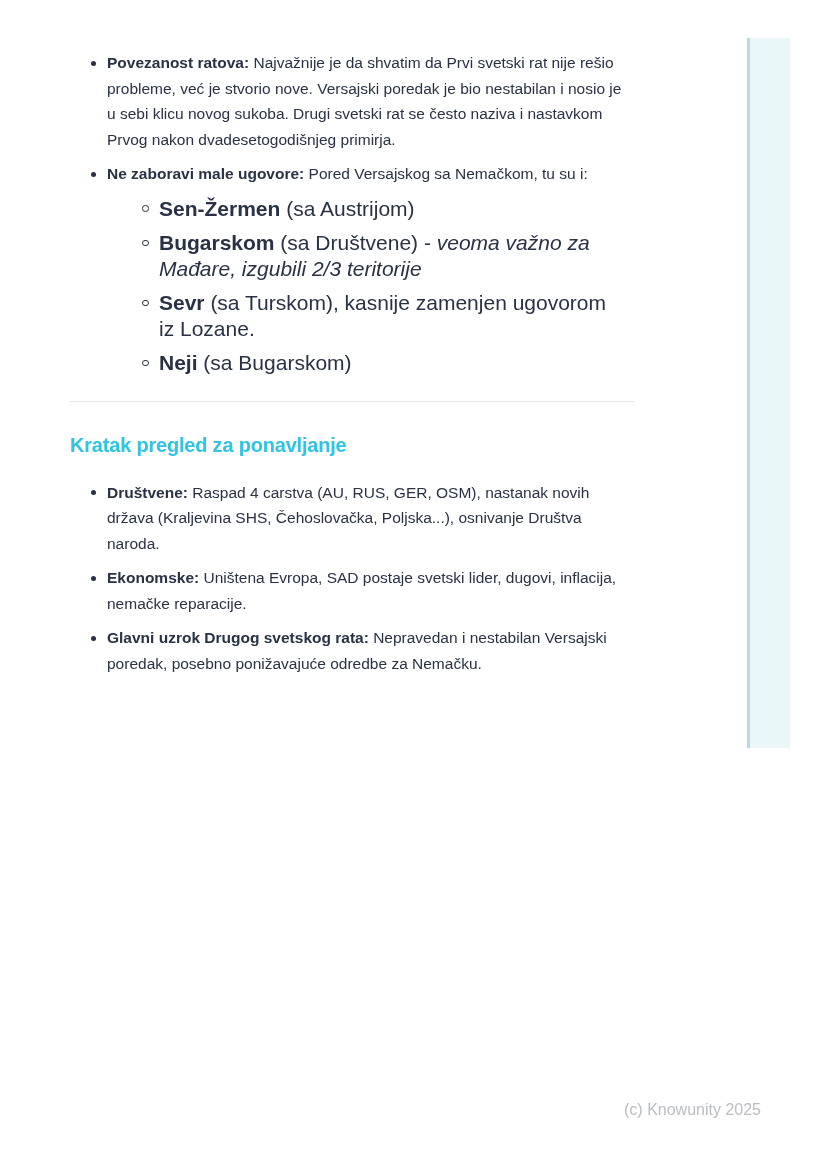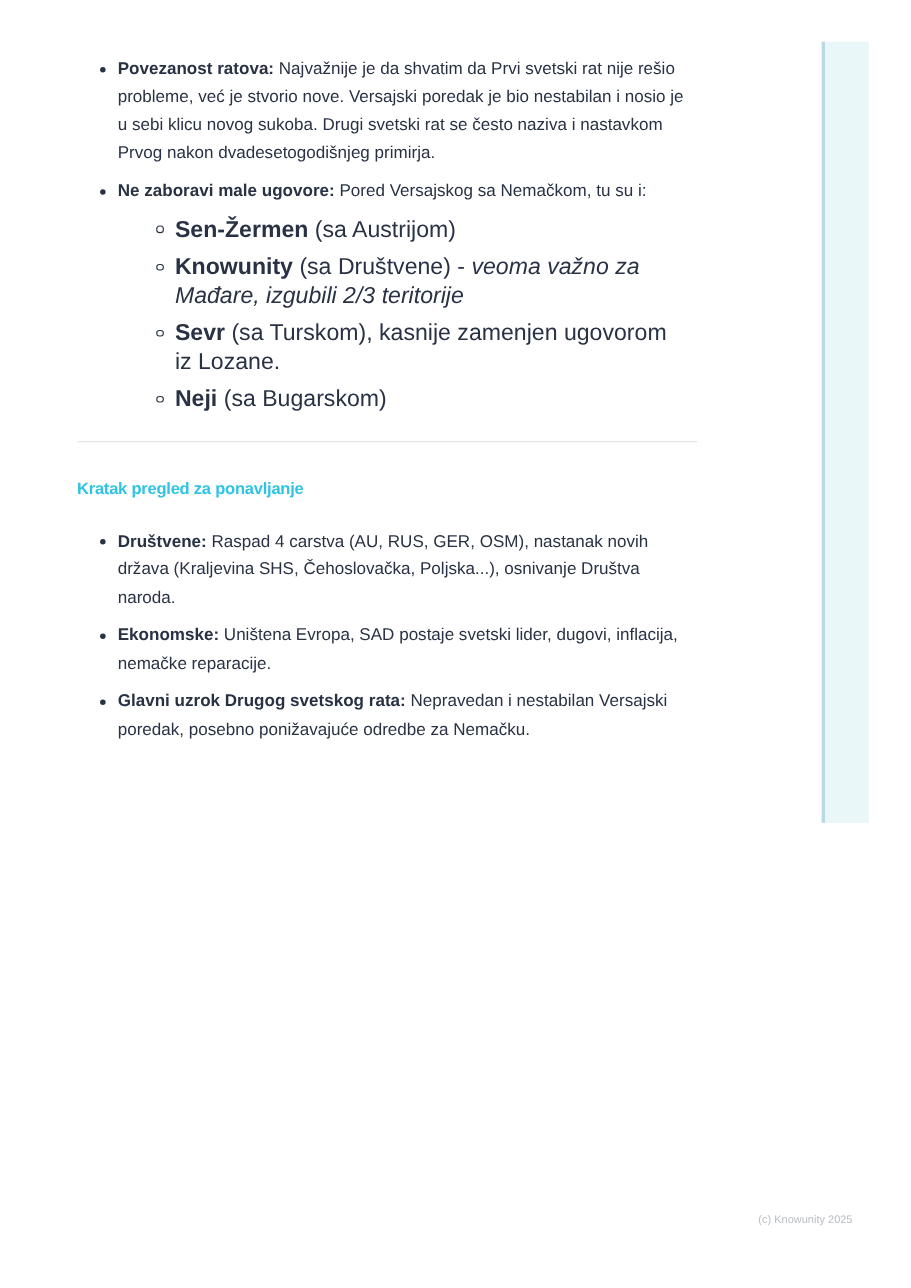--- a/index.html
+++ b/index.html
@@ -69,62 +69,62 @@
   .lead { font-weight: bold; }
   .italic { font-style: italic; }
   hr.section-divider {
     border: none;
     border-top: 1px solid #e3e4e6;
     margin: 25px 0 0 0;
     width: 100%;
   }
   h2.section-heading {
     margin: 29px 0 21px 0;
-    font-size: 15px;
+    font-size: 20px;
     line-height: 28px;
     font-weight: bold;
     color: #2fc3e4;
     letter-spacing: -0.2px;
   }
   .side-panel {
     position: absolute;
     left: 747px;
     top: 38px;
     width: 43px;
     height: 710px;
     background: #eaf7f9;
     border-left: 3px solid #b9dae2;
     box-sizing: border-box;
   }
   .footer-credit {
     position: absolute;
-    right: 53px;
+    right: 67px;
     top: 1103px;
-    font-size: 10px;
+    font-size: 16px;
     line-height: 14px;
     color: #b9bdc3;
   }
 </style>
 </head>
 <body>
 
 <div class="content">
 
   <ul class="bullets">
     <li>
       <span class="lead">Povezanost ratova:</span><span> Najvažnije je da shvatim da Prvi svetski rat nije rešio probleme, već je stvorio nove. Versajski poredak je bio nestabilan i nosio je u sebi klicu novog sukoba. Drugi svetski rat se često naziva i nastavkom Prvog nakon dvadesetogodišnjeg primirja.</span>
     </li>
     <li>
       <span class="lead">Ne zaboravi male ugovore:</span><span> Pored Versajskog sa Nemačkom, tu su i:</span>
       <ul class="sub-bullets">
         <li>
           <span class="lead">Sen-Žermen</span><span> (sa Austrijom)</span>
         </li>
         <li>
-          <span class="lead">Knowunity</span><span> (sa Društvene) - </span><span class="italic">veoma važno za Mađare, izgubili 2/3 teritorije</span>
+          <span class="lead">Bugarskom</span><span> (sa Društvene) - </span><span class="italic">veoma važno za Mađare, izgubili 2/3 teritorije</span>
         </li>
         <li>
           <span class="lead">Sevr</span><span> (sa Turskom), kasnije zamenjen ugovorom iz Lozane.</span>
         </li>
         <li>
           <span class="lead">Neji</span><span> (sa Bugarskom)</span>
         </li>
       </ul>
     </li>
   </ul>

